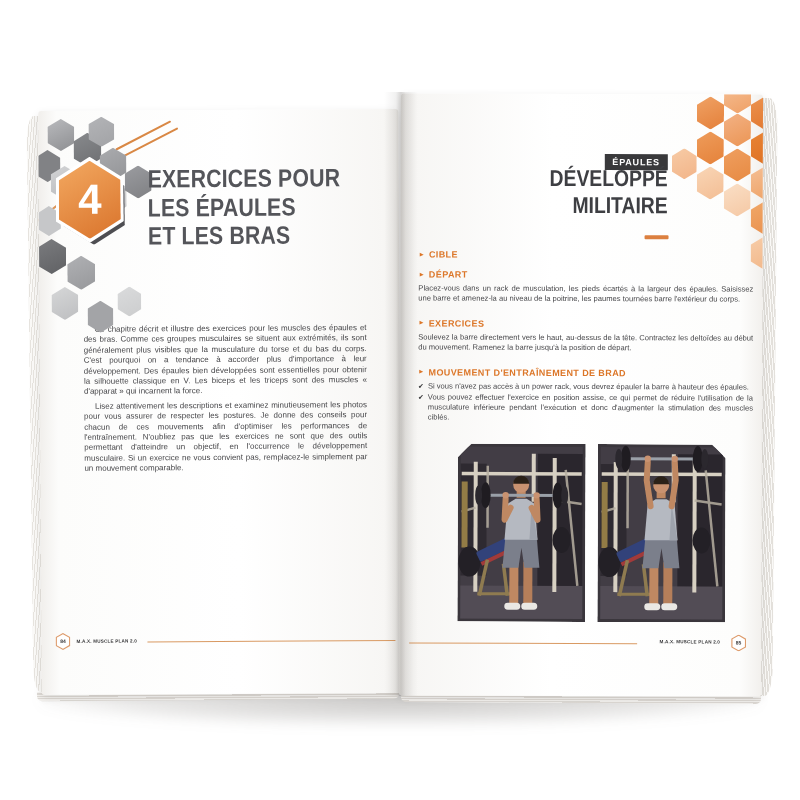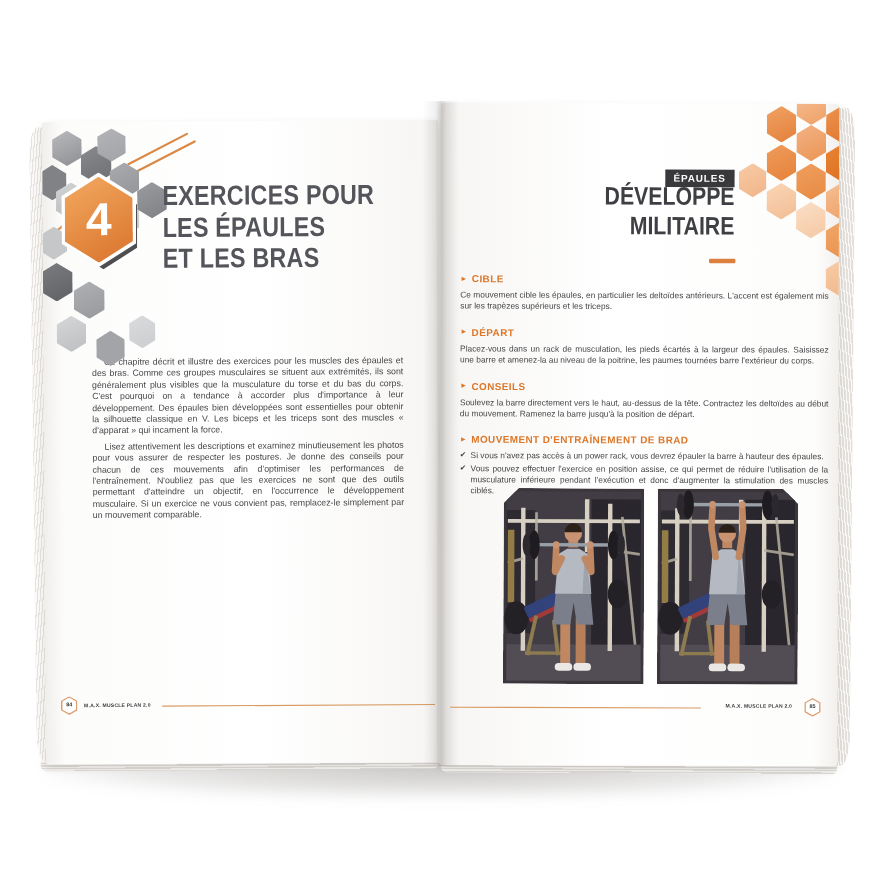--- a/index.html
+++ b/index.html
@@ -168,33 +168,32 @@
       <div>MILITAIRE</div>
     </div>
     <div class="title-dash"></div>
 
     <div class="sections">
 
       <section>
         <div class="sec-head">
           <span class="arrow-icon">►</span><span class="sec-label">CIBLE</span>
         </div>
-        <p class="sec-body">Ce mouvement cible les épaules, en particulier les deltoïdes antérieurs. L'accent est également mis sur les trapèzes supérieurs et les triceps.</p>
       </section>
 
       <section>
         <div class="sec-head">
           <span class="arrow-icon">►</span><span class="sec-label">DÉPART</span>
         </div>
         <p class="sec-body">Placez-vous dans un rack de musculation, les pieds écartés à la largeur des épaules. Saisissez une barre et amenez-la au niveau de la poitrine, les paumes tournées barre l'extérieur du corps.</p>
       </section>
 
       <section>
         <div class="sec-head">
-          <span class="arrow-icon">►</span><span class="sec-label">CONSEILS</span>
+          <span class="arrow-icon">►</span><span class="sec-label">EXERCICES</span>
         </div>
         <p class="sec-body">Soulevez la barre directement vers le haut, au-dessus de la tête. Contractez les deltoïdes au début du mouvement. Ramenez la barre jusqu'à la position de départ.</p>
       </section>
 
       <section>
         <div class="sec-head">
           <span class="arrow-icon">►</span><span class="sec-label">MOUVEMENT D'ENTRAÎNEMENT DE BRAD</span>
         </div>
         <ul class="tips">
           <li>

